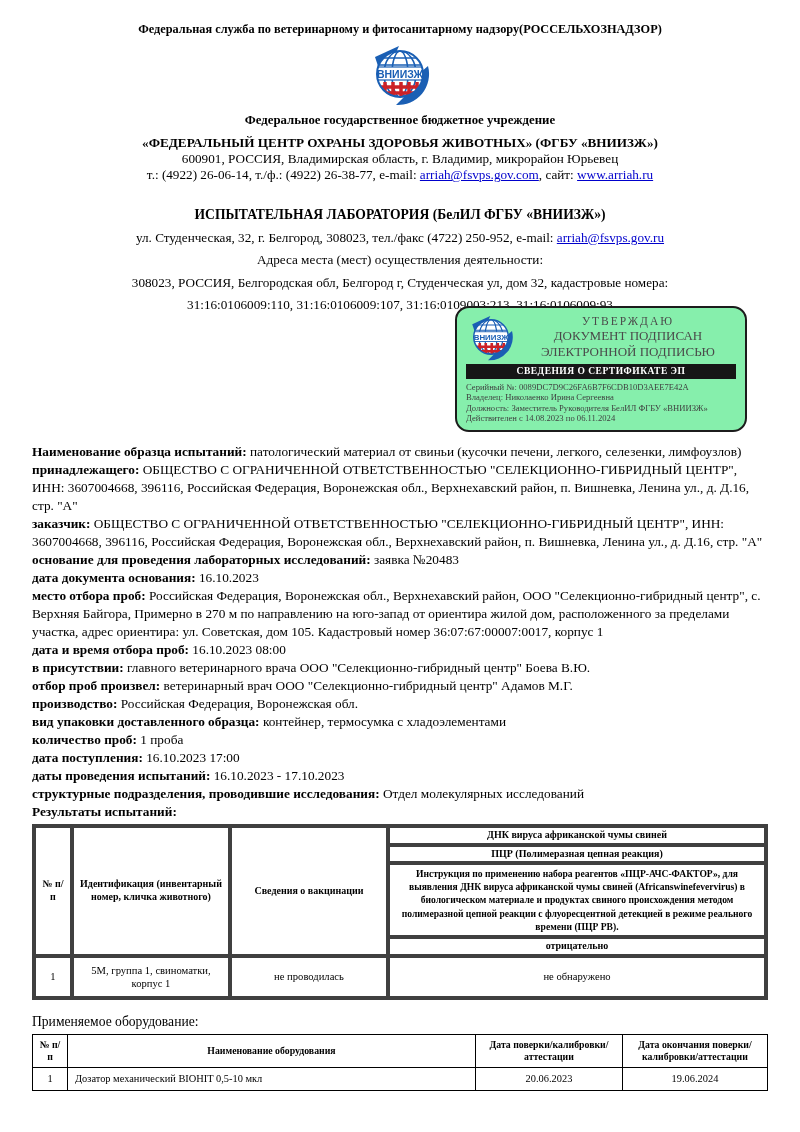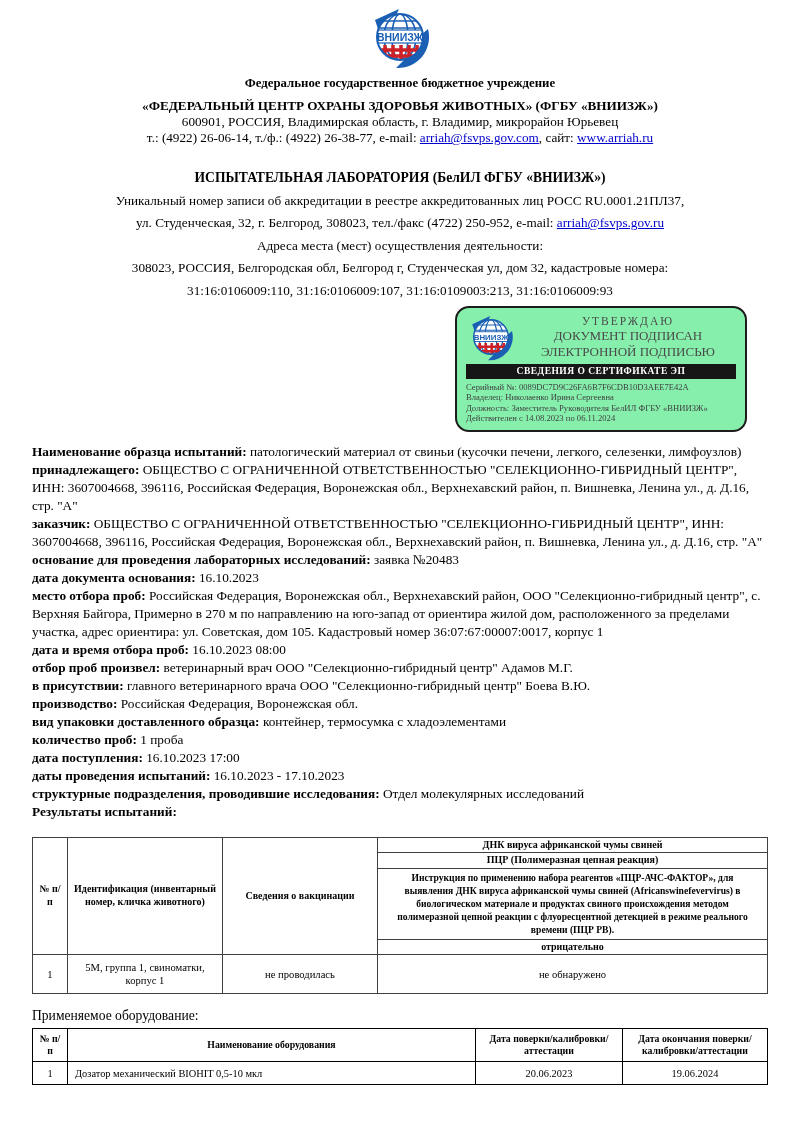--- a/index.html
+++ b/index.html
@@ -25,43 +25,44 @@
   .stamp-logo{width:54px;height:48px;flex:0 0 54px;}
   .stamp-head{flex:1;text-align:center;}
   .stamp-approve{font-size:11.5px;letter-spacing:2px;color:#4a4a4a;}
   .stamp-signed{font-size:13px;line-height:15px;color:#4a4a4a;margin-top:1px;}
   .stamp-bar{
     background:#161616;color:#fff;font-weight:bold;font-size:9.5px;text-align:center;
     padding:2px 0 2.5px;margin:3px 2px 3px 2px;letter-spacing:0.5px;
   }
   .stamp-small{font-size:8.6px;line-height:10.6px;color:#3f3f3f;text-align:left;padding-left:2px;}
   .doc-title{font-weight:bold;font-size:16px;text-align:center;margin:0 0 8px 0;}
-  .body-text{margin:16px 32px;width:736px;}
+  .body-text{margin:2px 32px;width:736px;}
   .field{margin:0;font-size:13.3px;line-height:18px;}
   .field b{font-weight:bold;}
   .results-heading{margin:0;font-size:13.3px;line-height:18px;font-weight:bold;}
   table.results{border-collapse:collapse;margin:3px 32px 0;width:736px;table-layout:fixed;}
-  table.results td{border:1px solid #404040;padding:1px 4px;vertical-align:middle;}
+  table.results td{border:4px solid #404040;padding:1px 4px;vertical-align:middle;}
   .r-c1{width:26px;} .r-c2{width:146px;} .r-c3{width:146px;}
   .r-head{font-weight:bold;font-size:10px;text-align:center;line-height:12.5px;}
   .r-instr{font-weight:bold;font-size:9.6px;text-align:center;line-height:13.2px;padding:2px 10px !important;}
   .r-data{font-size:10.6px;text-align:center;height:36px;line-height:13px;}
   .equip-heading{margin:14px 32px 4px;font-size:13.6px;}
   table.equip{border-collapse:collapse;margin:0 32px;width:736px;table-layout:fixed;}
   table.equip td{border:1px solid #000;padding:1px 4px;vertical-align:middle;}
   .e-c1{width:26px;} .e-c3{width:138px;} .e-c4{width:136px;}
   .e-head{font-weight:bold;font-size:9.8px;text-align:center;line-height:12px;height:30px;}
   .e-data{font-size:10.4px;text-align:center;height:20px;}
   .e-name{text-align:left !important;padding-left:7px !important;}
 </style>
 </head>
 <body>
 
 <div class="page">
 
+  <div class="agency center">Федеральная служба по ветеринарному и фитосанитарному надзору(РОССЕЛЬХОЗНАДЗОР)</div>
 
   <div class="logo-wrap">
     <svg width="70" height="64" viewBox="0 0 70 64" aria-hidden="true">
       <symbol id="vniizh-globe" viewBox="0 0 70 64">
         <polygon points="10,15 34,4 29,15 13,24" fill="#1a5fb4"></polygon>
         <path d="M63,24 A31,31 0 0 1 31,63 L40,54 A24,24 0 0 0 56,30 Z" fill="#1a5fb4"></path>
         <clipPath id="gclip">
             <circle cx="35" cy="32" r="23"></circle>
           </clipPath>
         <g clip-path="url(#gclip)">
@@ -91,21 +92,20 @@
   </div>
 
   <div class="inst-type center">Федеральное государственное бюджетное учреждение</div>
   <div class="inst-name center">«ФЕДЕРАЛЬНЫЙ ЦЕНТР ОХРАНЫ ЗДОРОВЬЯ ЖИВОТНЫХ» (ФГБУ «ВНИИЗЖ»)</div>
   <div class="hline center">600901, РОССИЯ, Владимирская область, г. Владимир, микрорайон Юрьевец</div>
   <div class="hline center">
     <span>т.: (4922) 26-06-14, т./ф.: (4922) 26-38-77, e-mail: </span><a class="doclink">arriah@fsvps.gov.com</a><span>, сайт: </span><a class="doclink">www.arriah.ru</a>
   </div>
 
   <div class="lab-title center">ИСПЫТАТЕЛЬНАЯ ЛАБОРАТОРИЯ (БелИЛ ФГБУ «ВНИИЗЖ»)</div>
-  <div class="lab-line center">Уникальный номер записи об аккредитации в реестре аккредитованных лиц РОСС RU.0001.21ПЛ37,</div>
   <div class="lab-line center">
     <span>ул. Студенческая, 32, г. Белгород, 308023, тел./факс (4722) 250-952, e-mail: </span><a class="doclink">arriah@fsvps.gov.ru</a>
   </div>
   <div class="lab-line center">Адреса места (мест) осуществления деятельности:</div>
   <div class="lab-line center">308023, РОССИЯ, Белгородская обл, Белгород г, Студенческая ул, дом 32, кадастровые номера:</div>
   <div class="lab-line center">31:16:0106009:110, 31:16:0106009:107, 31:16:0109003:213, 31:16:0106009:93</div>
 
   <div class="stamp-space"></div>
 
   <div class="stamp">
@@ -130,22 +130,22 @@
 
 
   <div class="body-text">
     <p class="field"><b>Наименование образца испытаний: </b><span>патологический материал от свиньи (кусочки печени, легкого, селезенки, лимфоузлов)</span></p>
     <p class="field"><b>принадлежащего: </b><span>ОБЩЕСТВО С ОГРАНИЧЕННОЙ ОТВЕТСТВЕННОСТЬЮ "СЕЛЕКЦИОННО-ГИБРИДНЫЙ ЦЕНТР", ИНН: 3607004668, 396116, Российская Федерация, Воронежская обл., Верхнехавский район, п. Вишневка, Ленина ул., д. Д.16, стр. "А"</span></p>
     <p class="field"><b>заказчик: </b><span>ОБЩЕСТВО С ОГРАНИЧЕННОЙ ОТВЕТСТВЕННОСТЬЮ "СЕЛЕКЦИОННО-ГИБРИДНЫЙ ЦЕНТР", ИНН: 3607004668, 396116, Российская Федерация, Воронежская обл., Верхнехавский район, п. Вишневка, Ленина ул., д. Д.16, стр. "А"</span></p>
     <p class="field"><b>основание для проведения лабораторных исследований: </b><span>заявка №20483</span></p>
     <p class="field"><b>дата документа основания: </b><span>16.10.2023</span></p>
     <p class="field"><b>место отбора проб: </b><span>Российская Федерация, Воронежская обл., Верхнехавский район, ООО "Селекционно-гибридный центр", с. Верхняя Байгора, Примерно в 270 м по направлению на юго-запад от ориентира жилой дом, расположенного за пределами участка, адрес ориентира: ул. Советская, дом 105. Кадастровый номер 36:07:67:00007:0017, корпус 1</span></p>
     <p class="field"><b>дата и время отбора проб: </b><span>16.10.2023 08:00</span></p>
+    <p class="field"><b>в присутствии: </b><span>главного ветеринарного врача ООО "Селекционно-гибридный центр" Боева В.Ю.</span></p>
     <p class="field"><b>отбор проб произвел: </b><span>ветеринарный врач ООО "Селекционно-гибридный центр" Адамов М.Г.</span></p>
-    <p class="field"><b>в присутствии: </b><span>главного ветеринарного врача ООО "Селекционно-гибридный центр" Боева В.Ю.</span></p>
     <p class="field"><b>производство: </b><span>Российская Федерация, Воронежская обл.</span></p>
     <p class="field"><b>вид упаковки доставленного образца: </b><span>контейнер, термосумка с хладоэлементами</span></p>
     <p class="field"><b>количество проб: </b><span>1 проба</span></p>
     <p class="field"><b>дата поступления: </b><span>16.10.2023 17:00</span></p>
     <p class="field"><b>даты проведения испытаний: </b><span>16.10.2023 - 17.10.2023</span></p>
     <p class="field"><b>структурные подразделения, проводившие исследования: </b><span>Отдел молекулярных исследований</span></p>
     <p class="results-heading">Результаты испытаний:</p>
   </div>
 
   <table class="results">

